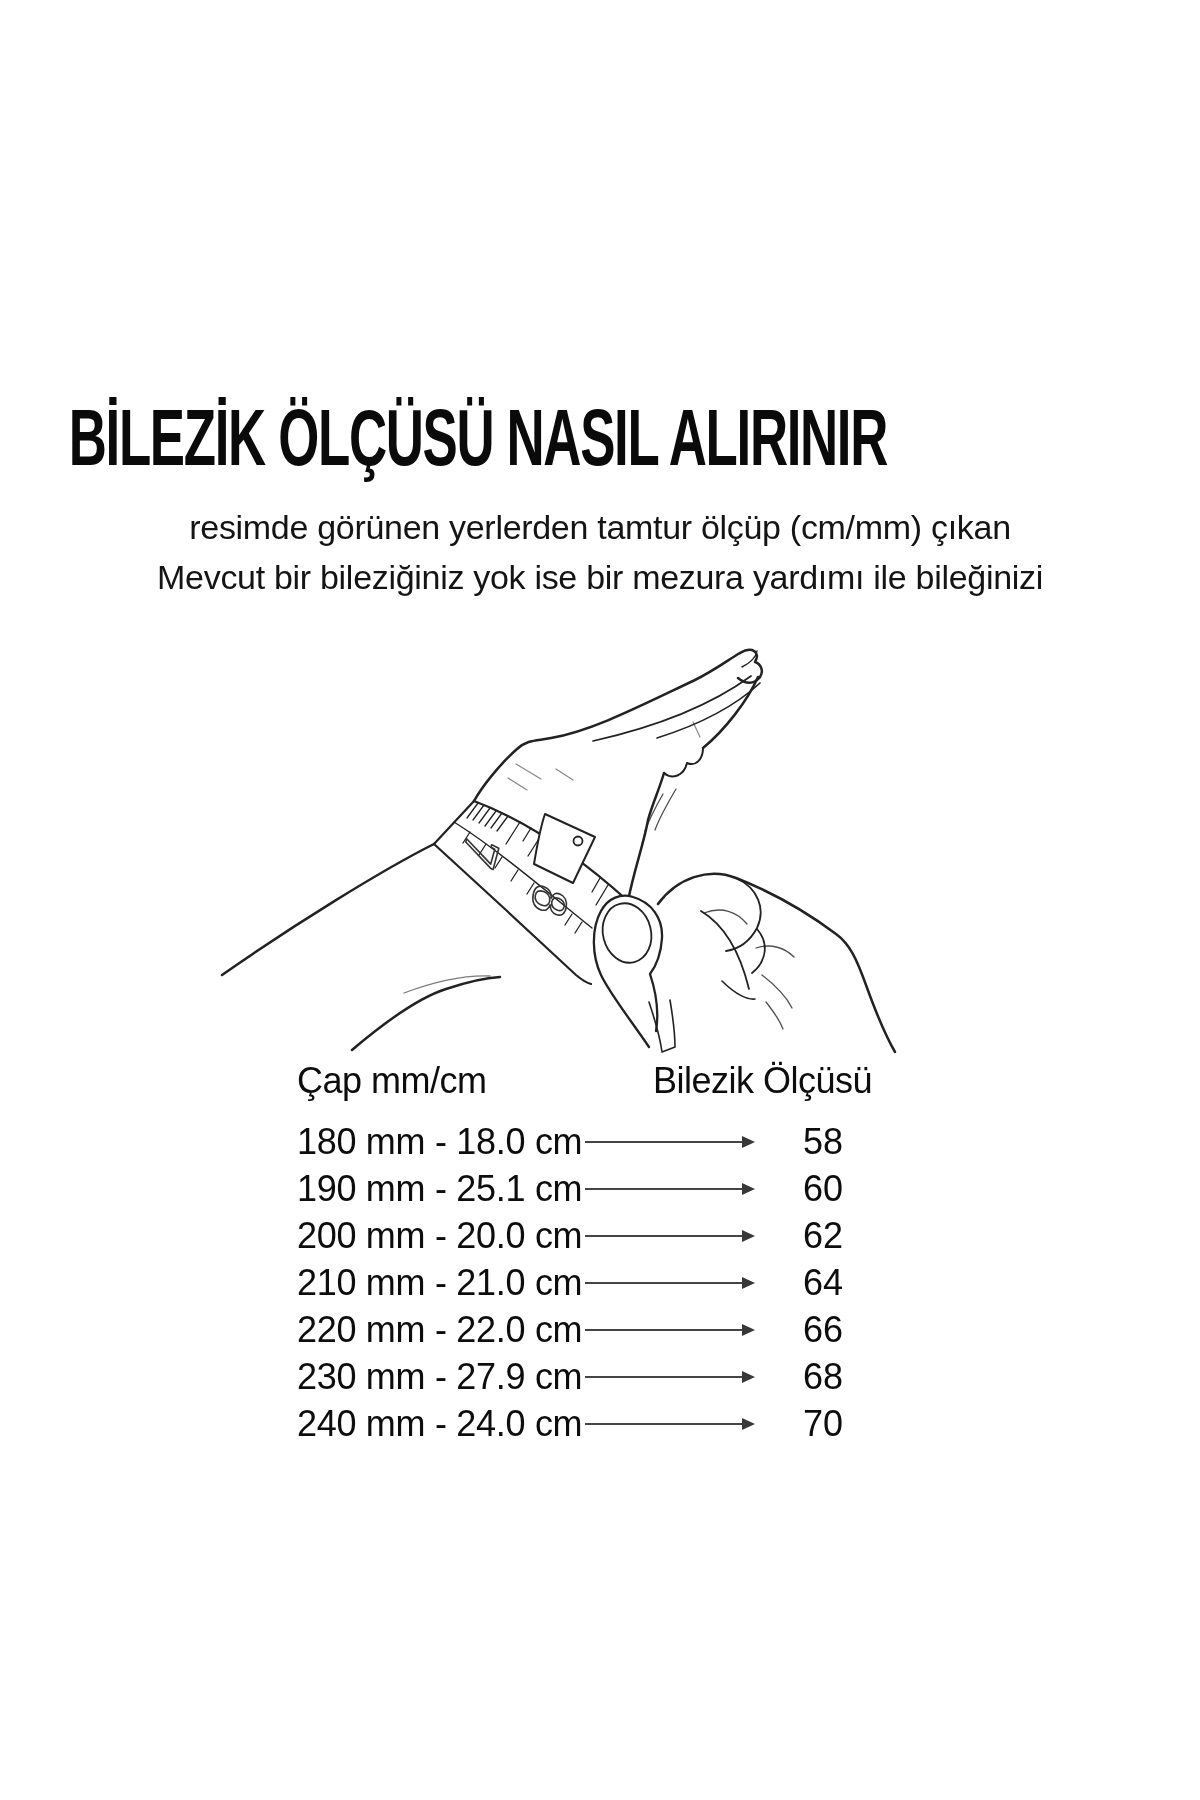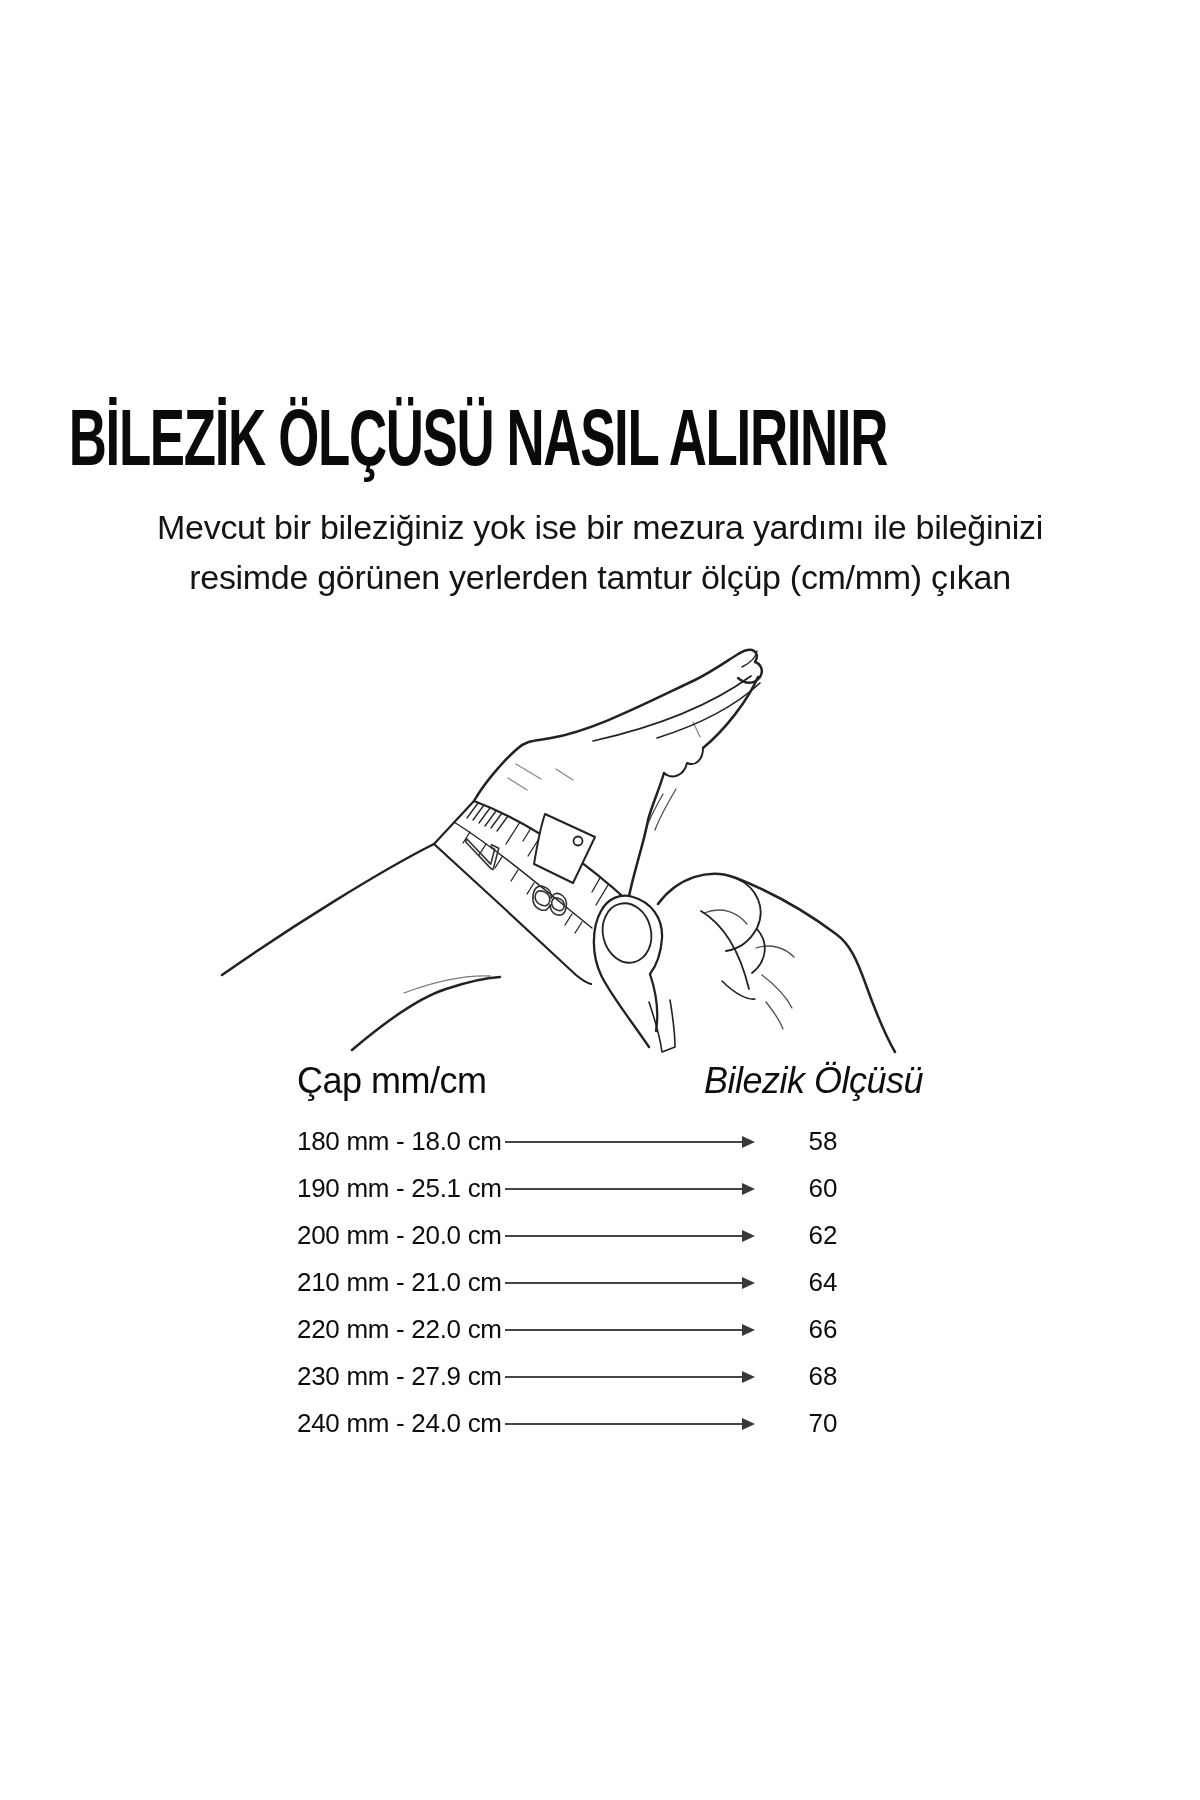--- a/index.html
+++ b/index.html
@@ -58,28 +58,28 @@
   }
   .thead {
     position: relative;
     height: 58px;
     font-size: 36px;
     font-weight: 400;
     letter-spacing: -0.5px;
     color: #0d0d0d;
   }
   .th-left  { position: absolute; left: 0;   top: 0; width: 280px; }
-  .th-right { position: absolute; left: 356px; top: 0; width: 270px; text-align: right; font-style: italic; }
+  .th-right { position: absolute; left: 356px; top: 0; width: 270px; text-align: left; }
 
   .rows { position: relative; }
   .row {
     display: flex;
     align-items: center;
     height: 47px;
-    font-size: 26px;
+    font-size: 36px;
     color: #0d0d0d;
   }
   .rlabel { white-space: nowrap; letter-spacing: -0.3px; }
   .connector {
     flex: 1;
     position: relative;
     height: 2px;
     background: #454545;
     margin-left: 3px;
     margin-right: 12px;
@@ -100,22 +100,22 @@
   }
 </style>
 </head>
 <body>
 
 <div class="title-wrap">
   <span class="title">BİLEZİK ÖLÇÜSÜ NASIL ALIRINIR</span>
 </div>
 
 <div class="para">
+  <div>resimde görünen yerlerden tamtur ölçüp (cm/mm) çıkan</div>
   <div>Mevcut bir bileziğiniz yok ise bir mezura yardımı ile bileğinizi</div>
-  <div>resimde görünen yerlerden tamtur ölçüp (cm/mm) çıkan</div>
 </div>
 
 <svg class="figure" viewBox="210 645 800 420" fill="none" stroke="#222222" stroke-linecap="round" stroke-linejoin="round">
 
   <g>
     <path d="M 222,975 C 292,926 382,870 434,844" stroke-width="2.5"></path>
     <path d="M 352,1050 C 392,1016 424,996 446,989 C 464,983 483,978 500,977" stroke-width="2.5"></path>
     <path d="M 404,993 C 436,981 464,975 490,976" stroke-width="1.3" opacity="0.6"></path>
   </g>
 

